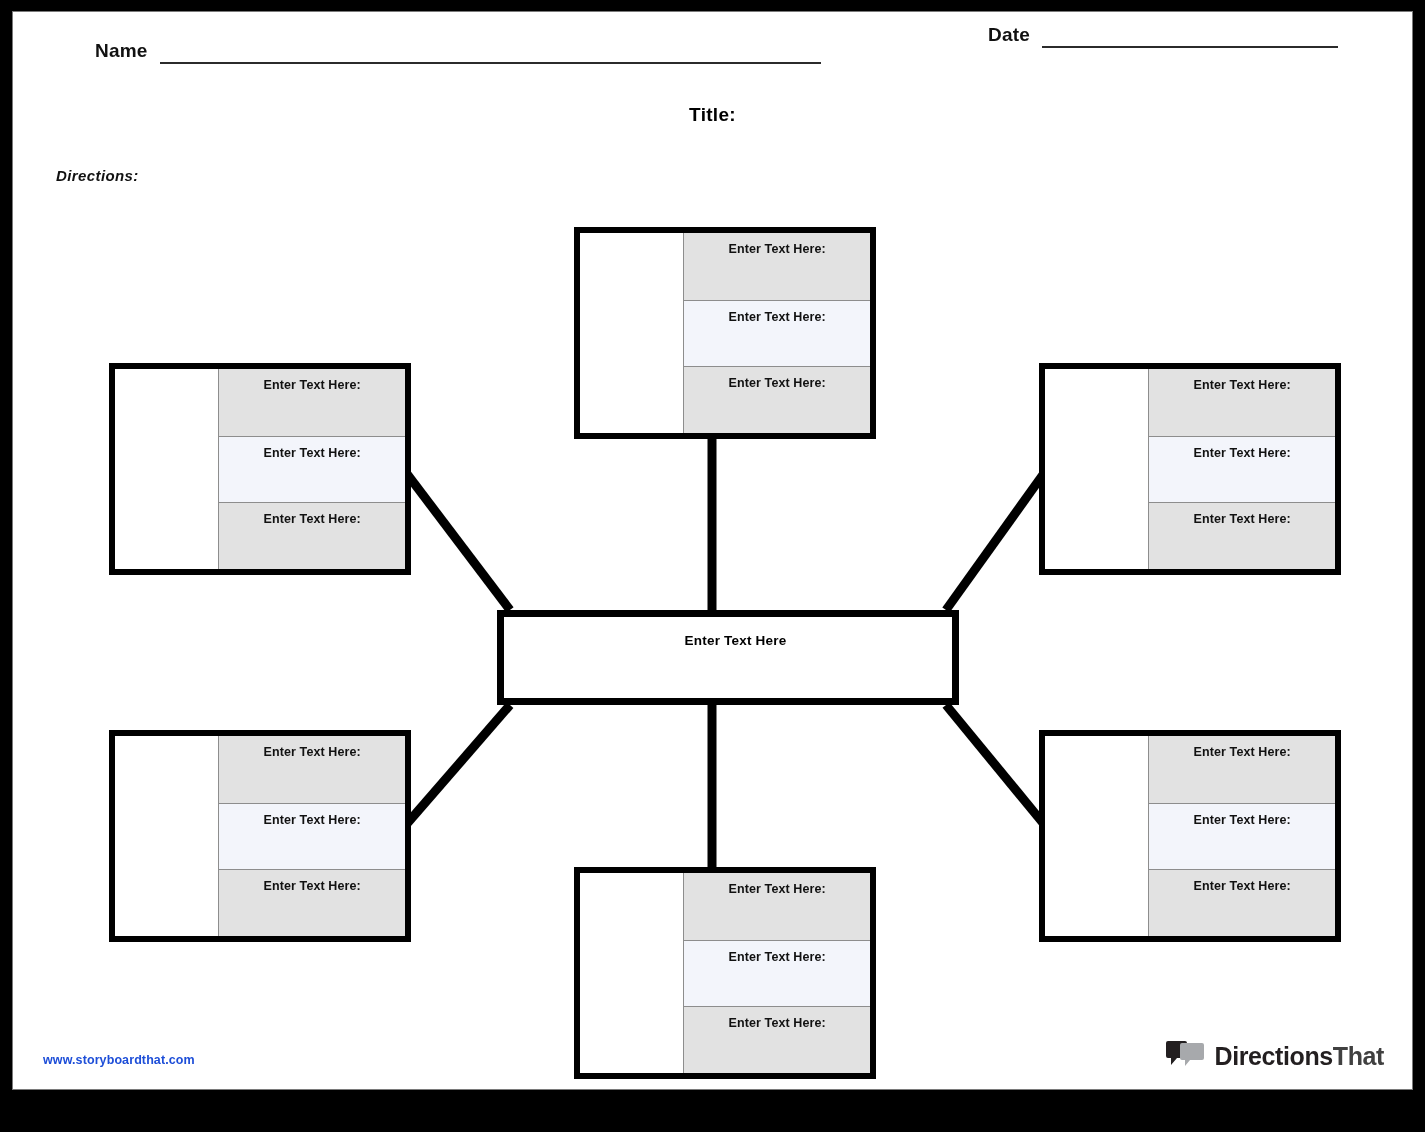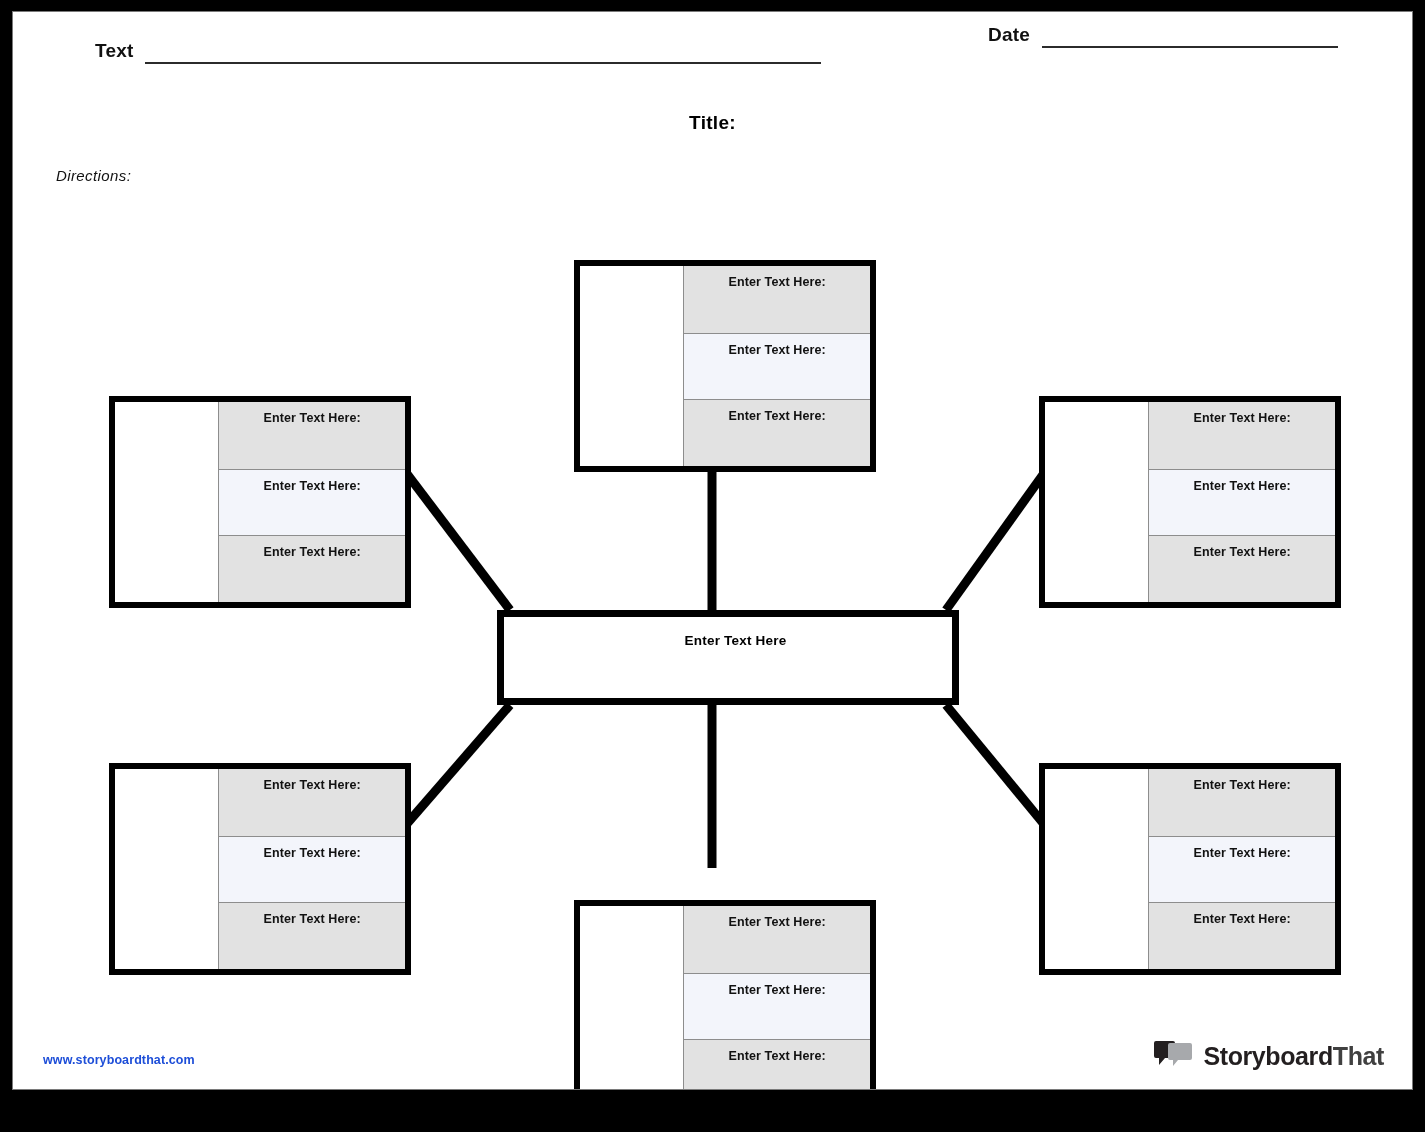--- a/index.html
+++ b/index.html
@@ -51,33 +51,33 @@
     border-bottom: 2px solid #2b2b2b;
     margin-left: 12px;
     height: 18px;
   }
   #name-field { left: 82px;  top: 28px; width: 726px; }
   #date-field { left: 975px; top: 12px; width: 350px; }
 
   
   .title {
     position: absolute;
-    left: 0; right: 0; top: 100px;
+    left: 0; right: 0; top: 92px;
     text-align: center;
     font-size: 19px;
     font-weight: bold;
     color: #000000;
     letter-spacing: .3px;
   }
   .directions {
     position: absolute;
     left: 43px;
     top: 155px;
     font-size: 15px;
-    font-weight: normal;
+    font-weight: bold;
     font-style: italic;
     color: #111111;
     letter-spacing: .4px;
   }
 
   
   .canvas {
     position: absolute;
     left: 0; top: 0;
     width: 1399px;
@@ -92,21 +92,20 @@
   }
 
   
   .node {
     position: absolute;
     box-sizing: border-box;
     border: 6px solid #000000;
     background: #0ea5e9;
     display: flex;
     align-items: stretch;
-    margin-top: 33px;
   }
   .node-image {
     width: 36%;
     background: #ffffff;
     border-right: 1px solid #8d8d8d;
     box-sizing: border-box;
   }
   .node-cells {
     flex: 1 1 auto;
     display: flex;
@@ -185,21 +184,21 @@
   .logo-text .brand-a { color: #231f20; }
   .logo-text .brand-b { color: #404040; }
 </style>
 </head>
 <body>
 
 <div class="page">
   <div class="sheet">
 
     <div class="hdr-field" id="name-field">
-      <span class="hdr-label">Text</span>
+      <span class="hdr-label">Name</span>
       <span class="hdr-rule"></span>
     </div>
 
     <div class="hdr-field" id="date-field">
       <span class="hdr-label">Date</span>
       <span class="hdr-rule"></span>
     </div>
 
     <div class="title">Title:</div>
     <div class="directions">Directions:</div>
@@ -284,18 +283,18 @@
     <div class="site-url">www.storyboardthat.com</div>
 
     <div class="logo">
       <span class="logo-mark">
         <svg width="40" height="30" viewBox="0 0 40 30">
           <path d="M2 2 h17 a2 2 0 0 1 2 2 v13 a2 2 0 0 1 -2 2 h-8 l-6 7 v-7 h-3 a2 2 0 0 1 -2 -2 v-13 a2 2 0 0 1 2 -2 z" fill="#231f20"></path>
           <path d="M16 4 h20 a2 2 0 0 1 2 2 v13 a2 2 0 0 1 -2 2 h-12 l-5 6 v-6 h-3 a2 2 0 0 1 -2 -2 v-13 a2 2 0 0 1 2 -2 z" fill="#a7a9ac"></path>
         </svg>
       </span>
       <span class="logo-text">
-        <span class="brand-a">Storyboard</span><span class="brand-b">That</span>
+        <span class="brand-a">Directions</span><span class="brand-b">That</span>
       </span>
     </div>
 
   </div>
 </div>
 
 </body></html>

